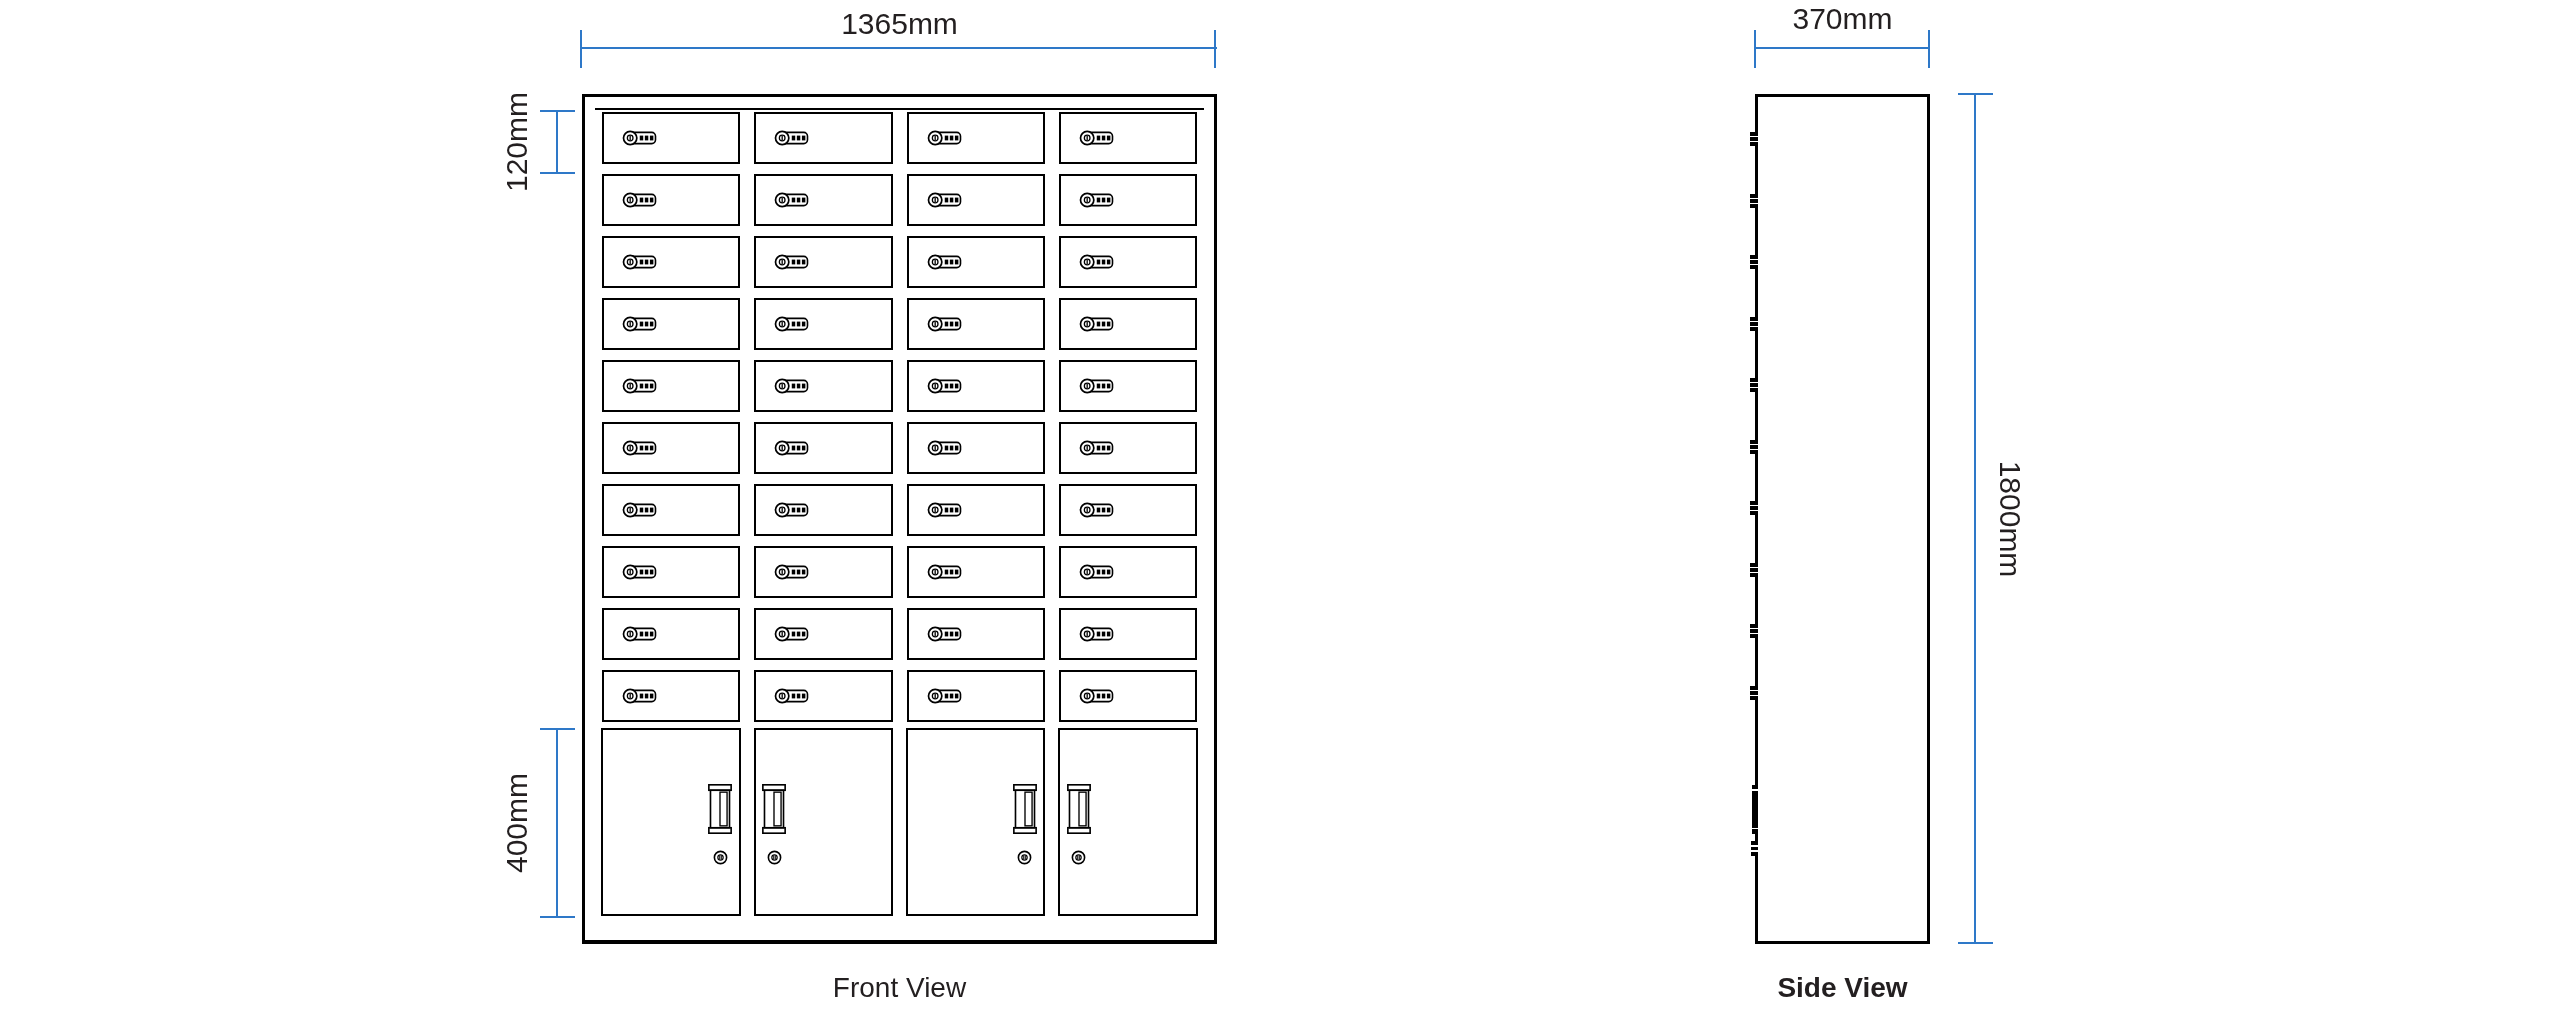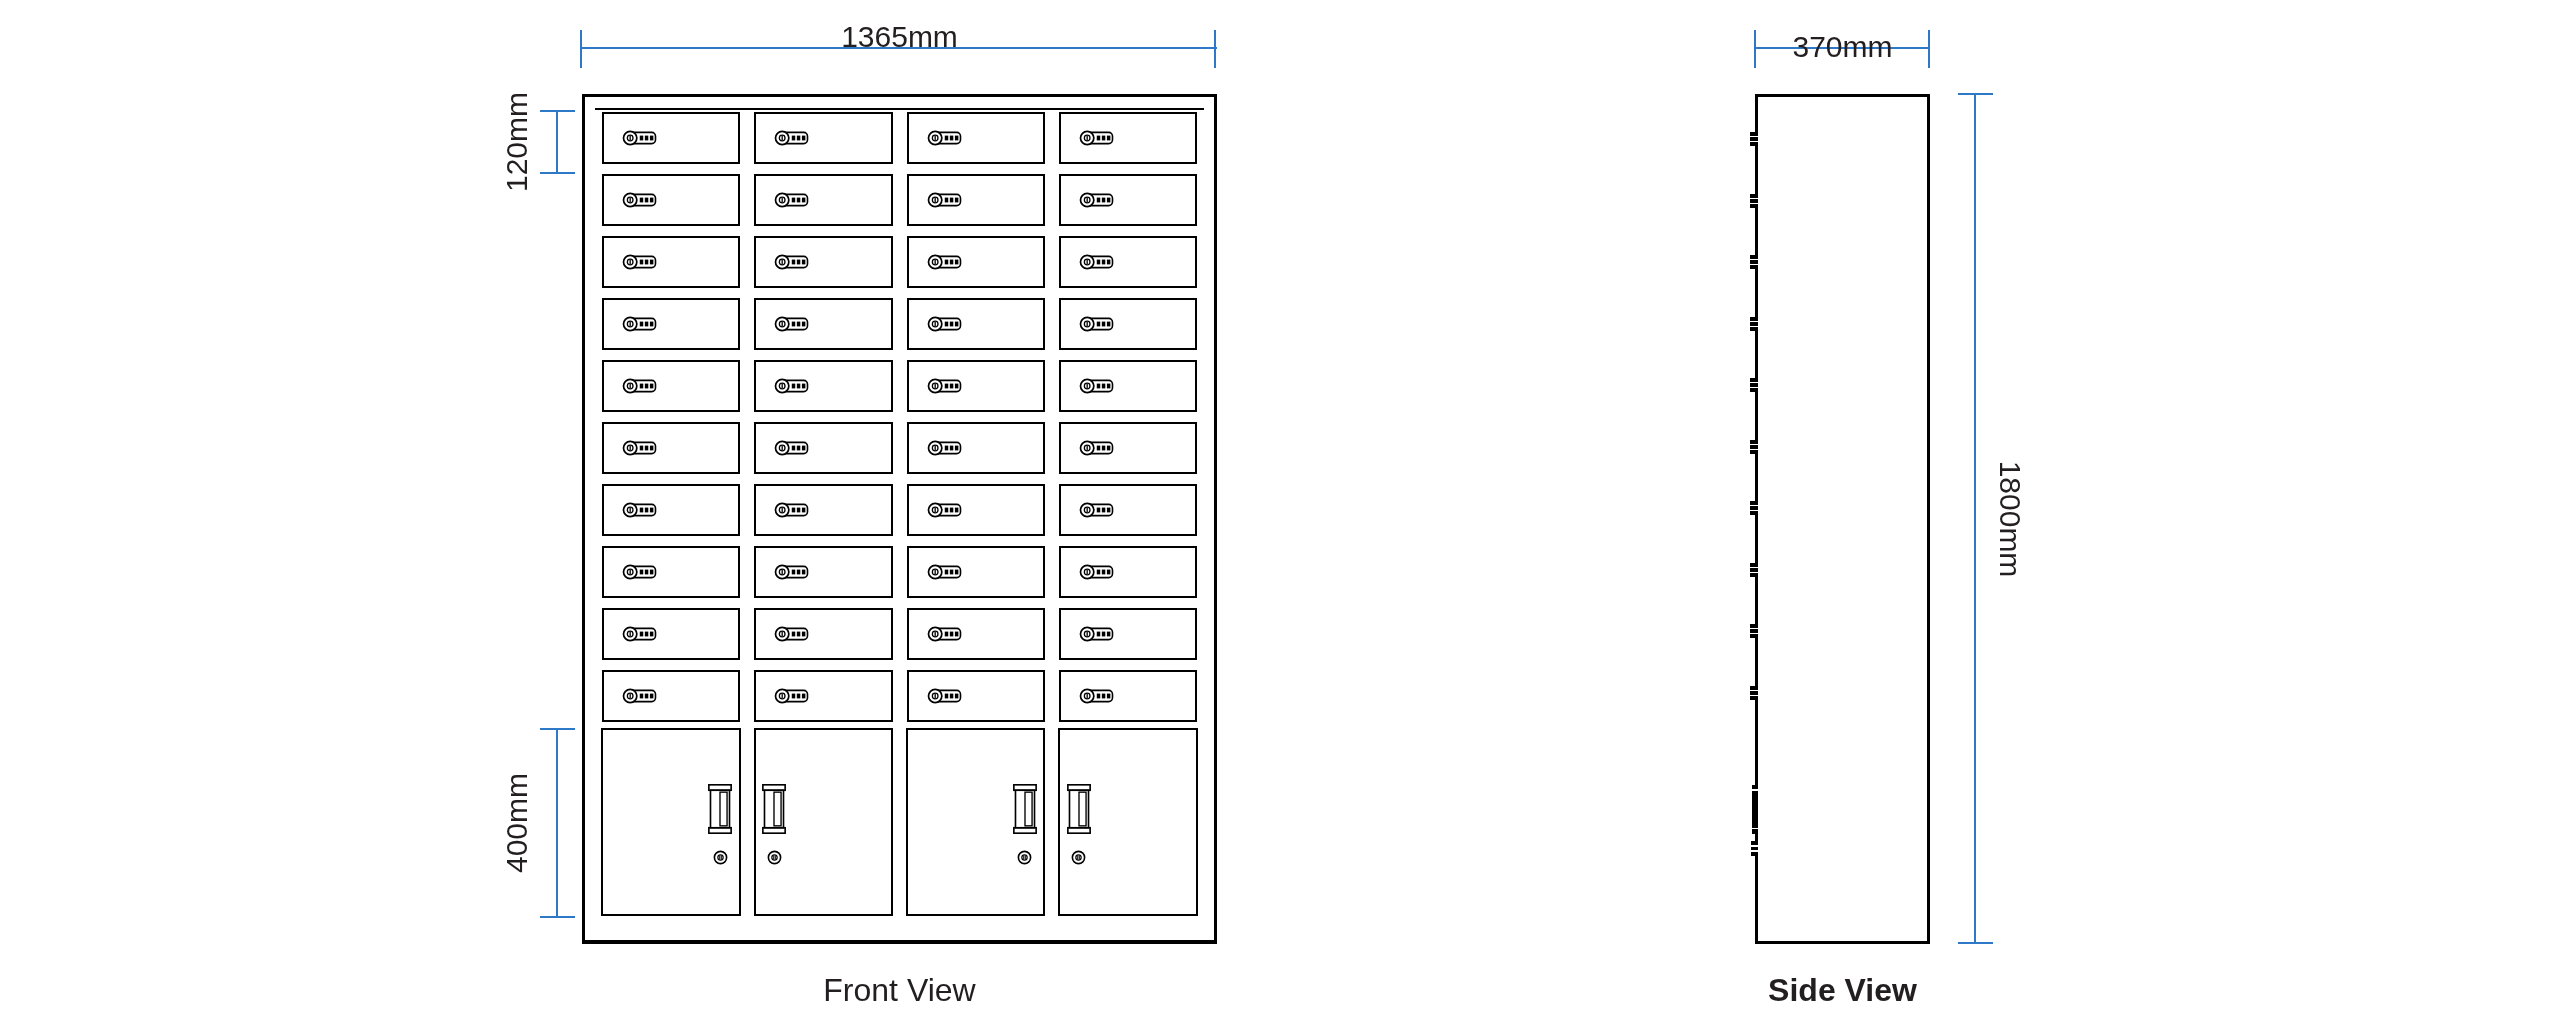--- a/index.html
+++ b/index.html
@@ -83,21 +83,21 @@
   .dim-v-line{position:absolute;width:2.2px;background:var(--dim);}
   .dim-tick-v{position:absolute;width:2.2px;height:38px;background:var(--dim);}
   .dim-tick-h{position:absolute;width:35px;height:2.2px;background:var(--dim);}
   .dim-label{
     position:absolute;font-size:30px;line-height:1;
     color:var(--text);text-align:center;white-space:nowrap;
   }
   .dim-label.rot-ccw{transform:translate(-50%,-50%) rotate(-90deg);}
   .dim-label.rot-cw {transform:translate(-50%,-50%) rotate(90deg);}
   .view-label{
-    position:absolute;font-size:32px;line-height:1;
+    position:absolute;font-size:28px;line-height:1;
     color:var(--text);text-align:center;white-space:nowrap;
   }
   svg .st{stroke:var(--line);fill:#ffffff;}
   svg .fl{fill:var(--line);stroke:none;}
 </style>
 </head>
 <body>
 
 <div id="canvas">
 
@@ -752,21 +752,21 @@
     </div>
   </div>
 </div>
     </div>
   </div>
 
   <div>
     <div class="dim-h-line" style="left:582px;top:47px;width:635px;"></div>
     <div class="dim-tick-v" style="left:580px;top:30px;"></div>
     <div class="dim-tick-v" style="left:1214px;top:30px;"></div>
-    <div class="dim-label" style="left:582px;top:22px;width:635px;">1365mm</div>
+    <div class="dim-label" style="left:582px;top:9px;width:635px;">1365mm</div>
   </div>
 
   <div>
     <div class="dim-v-line" style="left:556px;top:111px;height:62px;"></div>
     <div class="dim-tick-h" style="left:540px;top:110px;"></div>
     <div class="dim-tick-h" style="left:540px;top:172px;"></div>
     <div class="dim-label rot-ccw" style="left:517px;top:142px;">120mm</div>
   </div>
 
   <div>
@@ -790,21 +790,21 @@
       <div class="side-stub" style="top: 404px;"></div>
       <div class="side-stub" style="top: 466px;"></div>
       <div class="side-stub" style="top: 527px;"></div>
       <div class="side-stub" style="top: 589px;"></div>
     </div>
 
   <div>
     <div class="dim-h-line" style="left:1755px;top:47px;width:175px;"></div>
     <div class="dim-tick-v" style="left:1754px;top:30px;"></div>
     <div class="dim-tick-v" style="left:1928px;top:30px;"></div>
-    <div class="dim-label" style="left:1755px;top:4.3px;width:175px;margin-top:28px;">370mm</div>
+    <div class="dim-label" style="left:1755px;top:4.3px;width:175px;">370mm</div>
   </div>
 
   <div>
     <div class="dim-v-line" style="left:1974px;top:94px;height:850px;"></div>
     <div class="dim-tick-h" style="left:1958px;top:93px;"></div>
     <div class="dim-tick-h" style="left:1958px;top:942px;"></div>
     <div class="dim-label rot-cw" style="left:2010px;top:519px;">1800mm</div>
   </div>
 
   <div class="view-label" style="left:1755px;top:974px;width:175px;font-weight:bold;">Side View</div>

